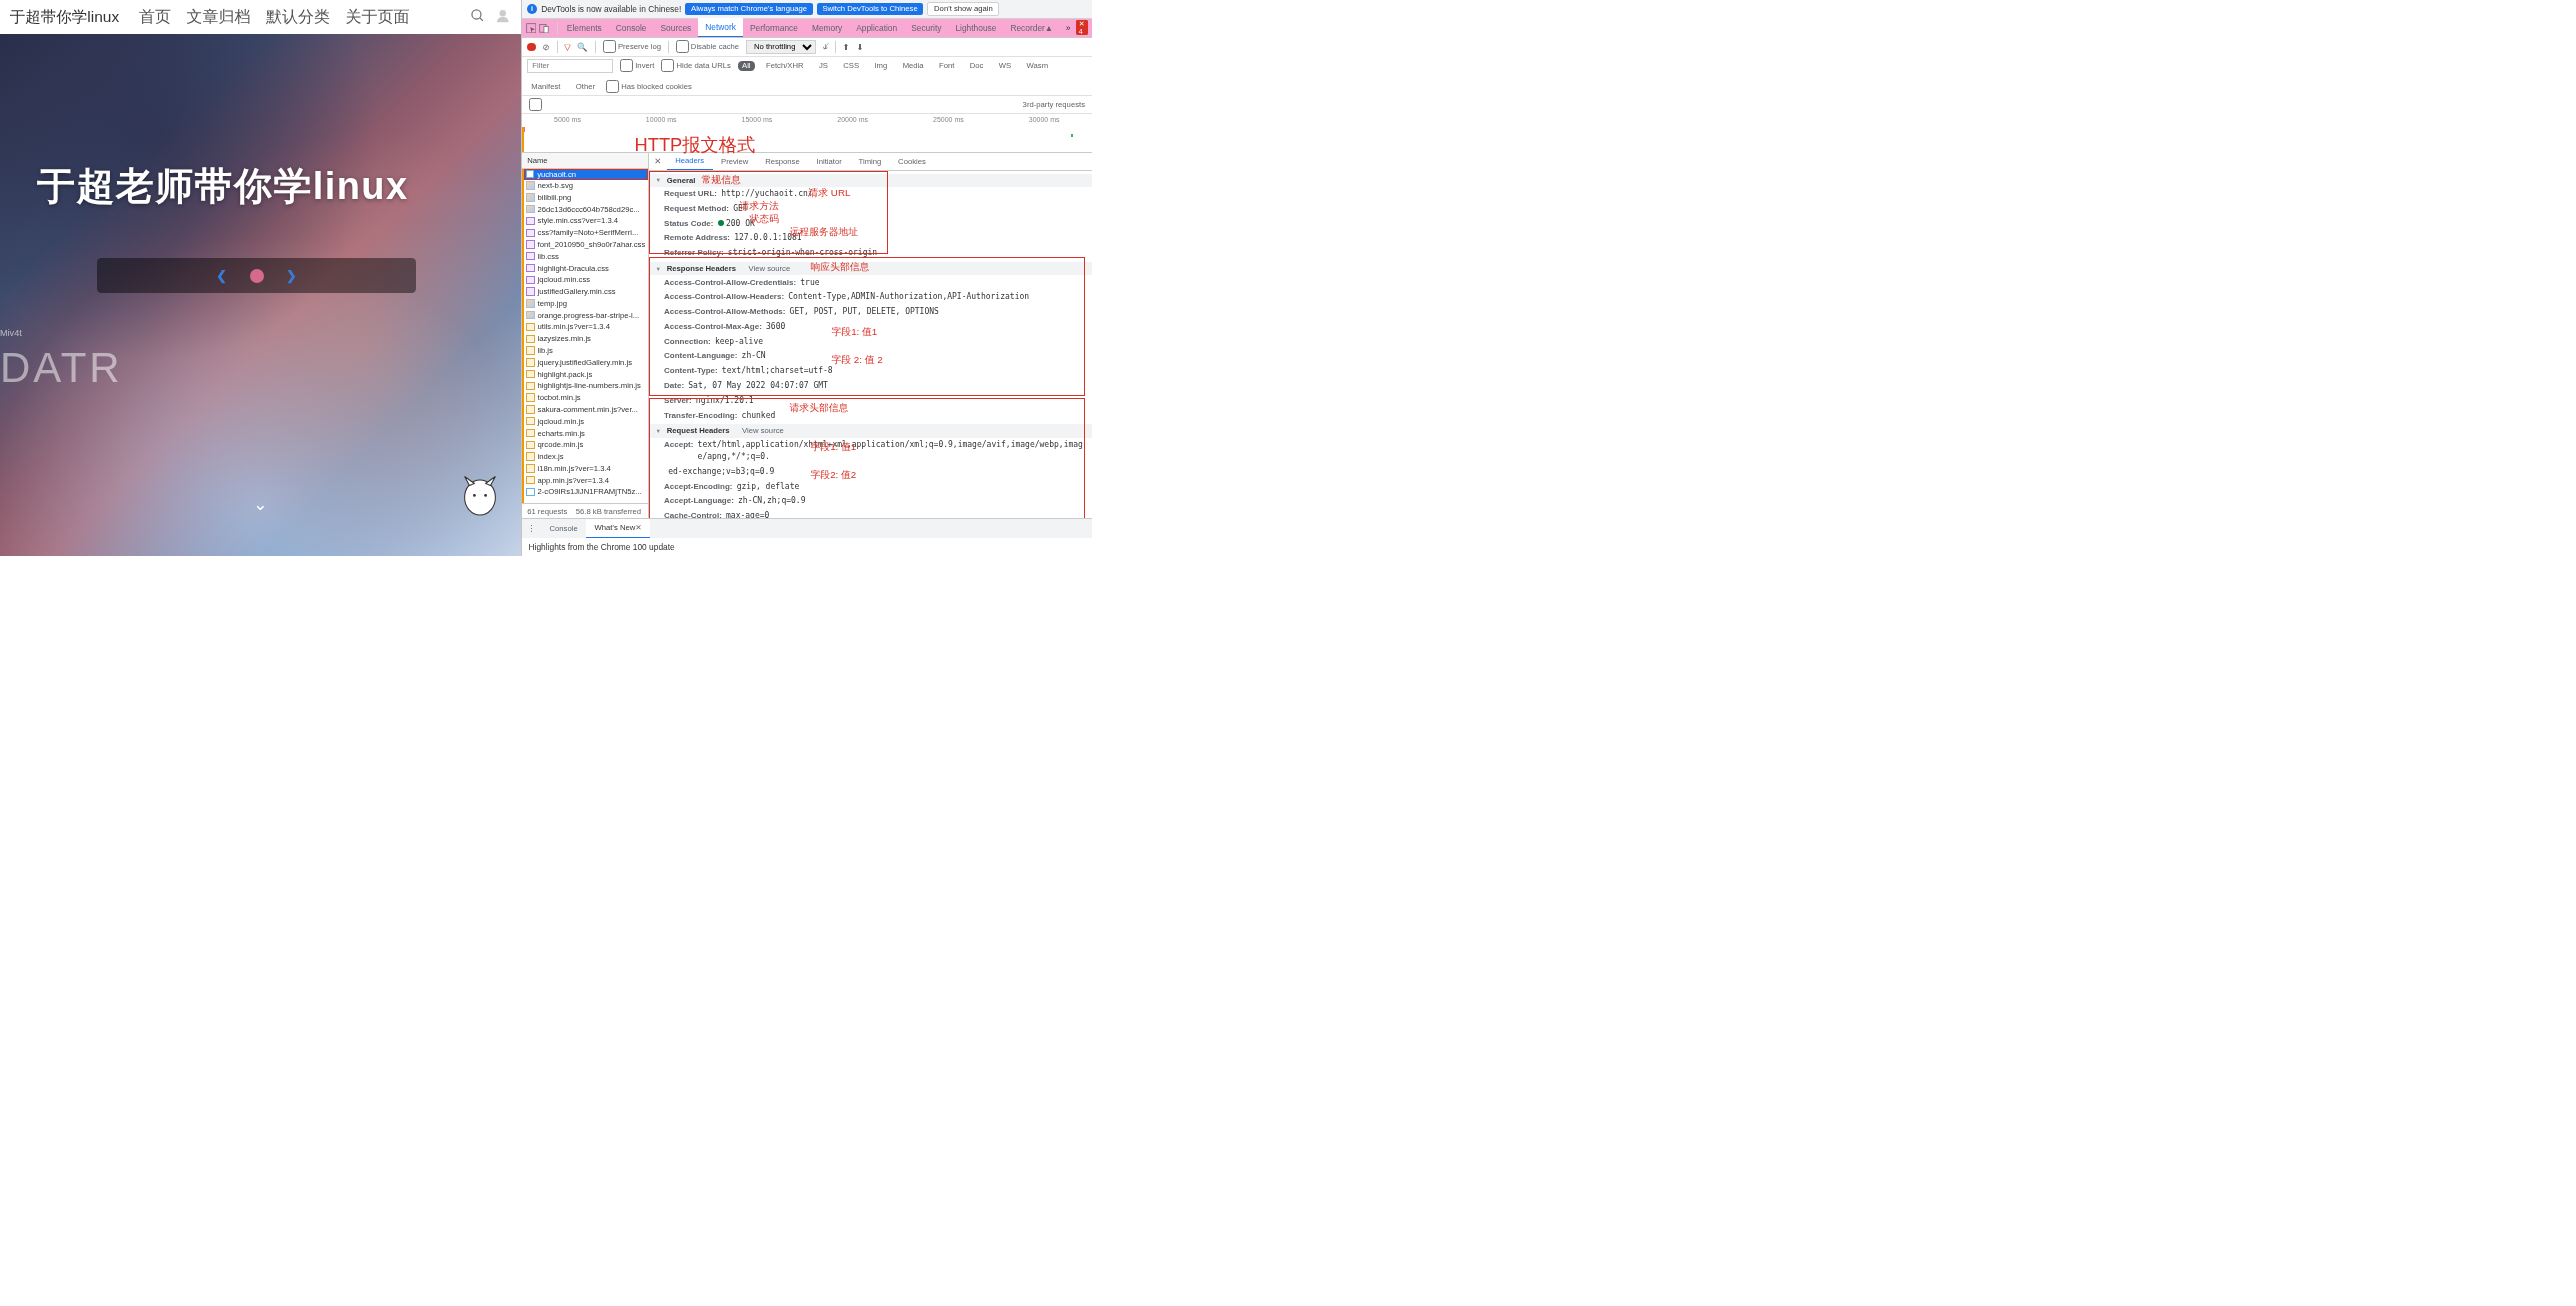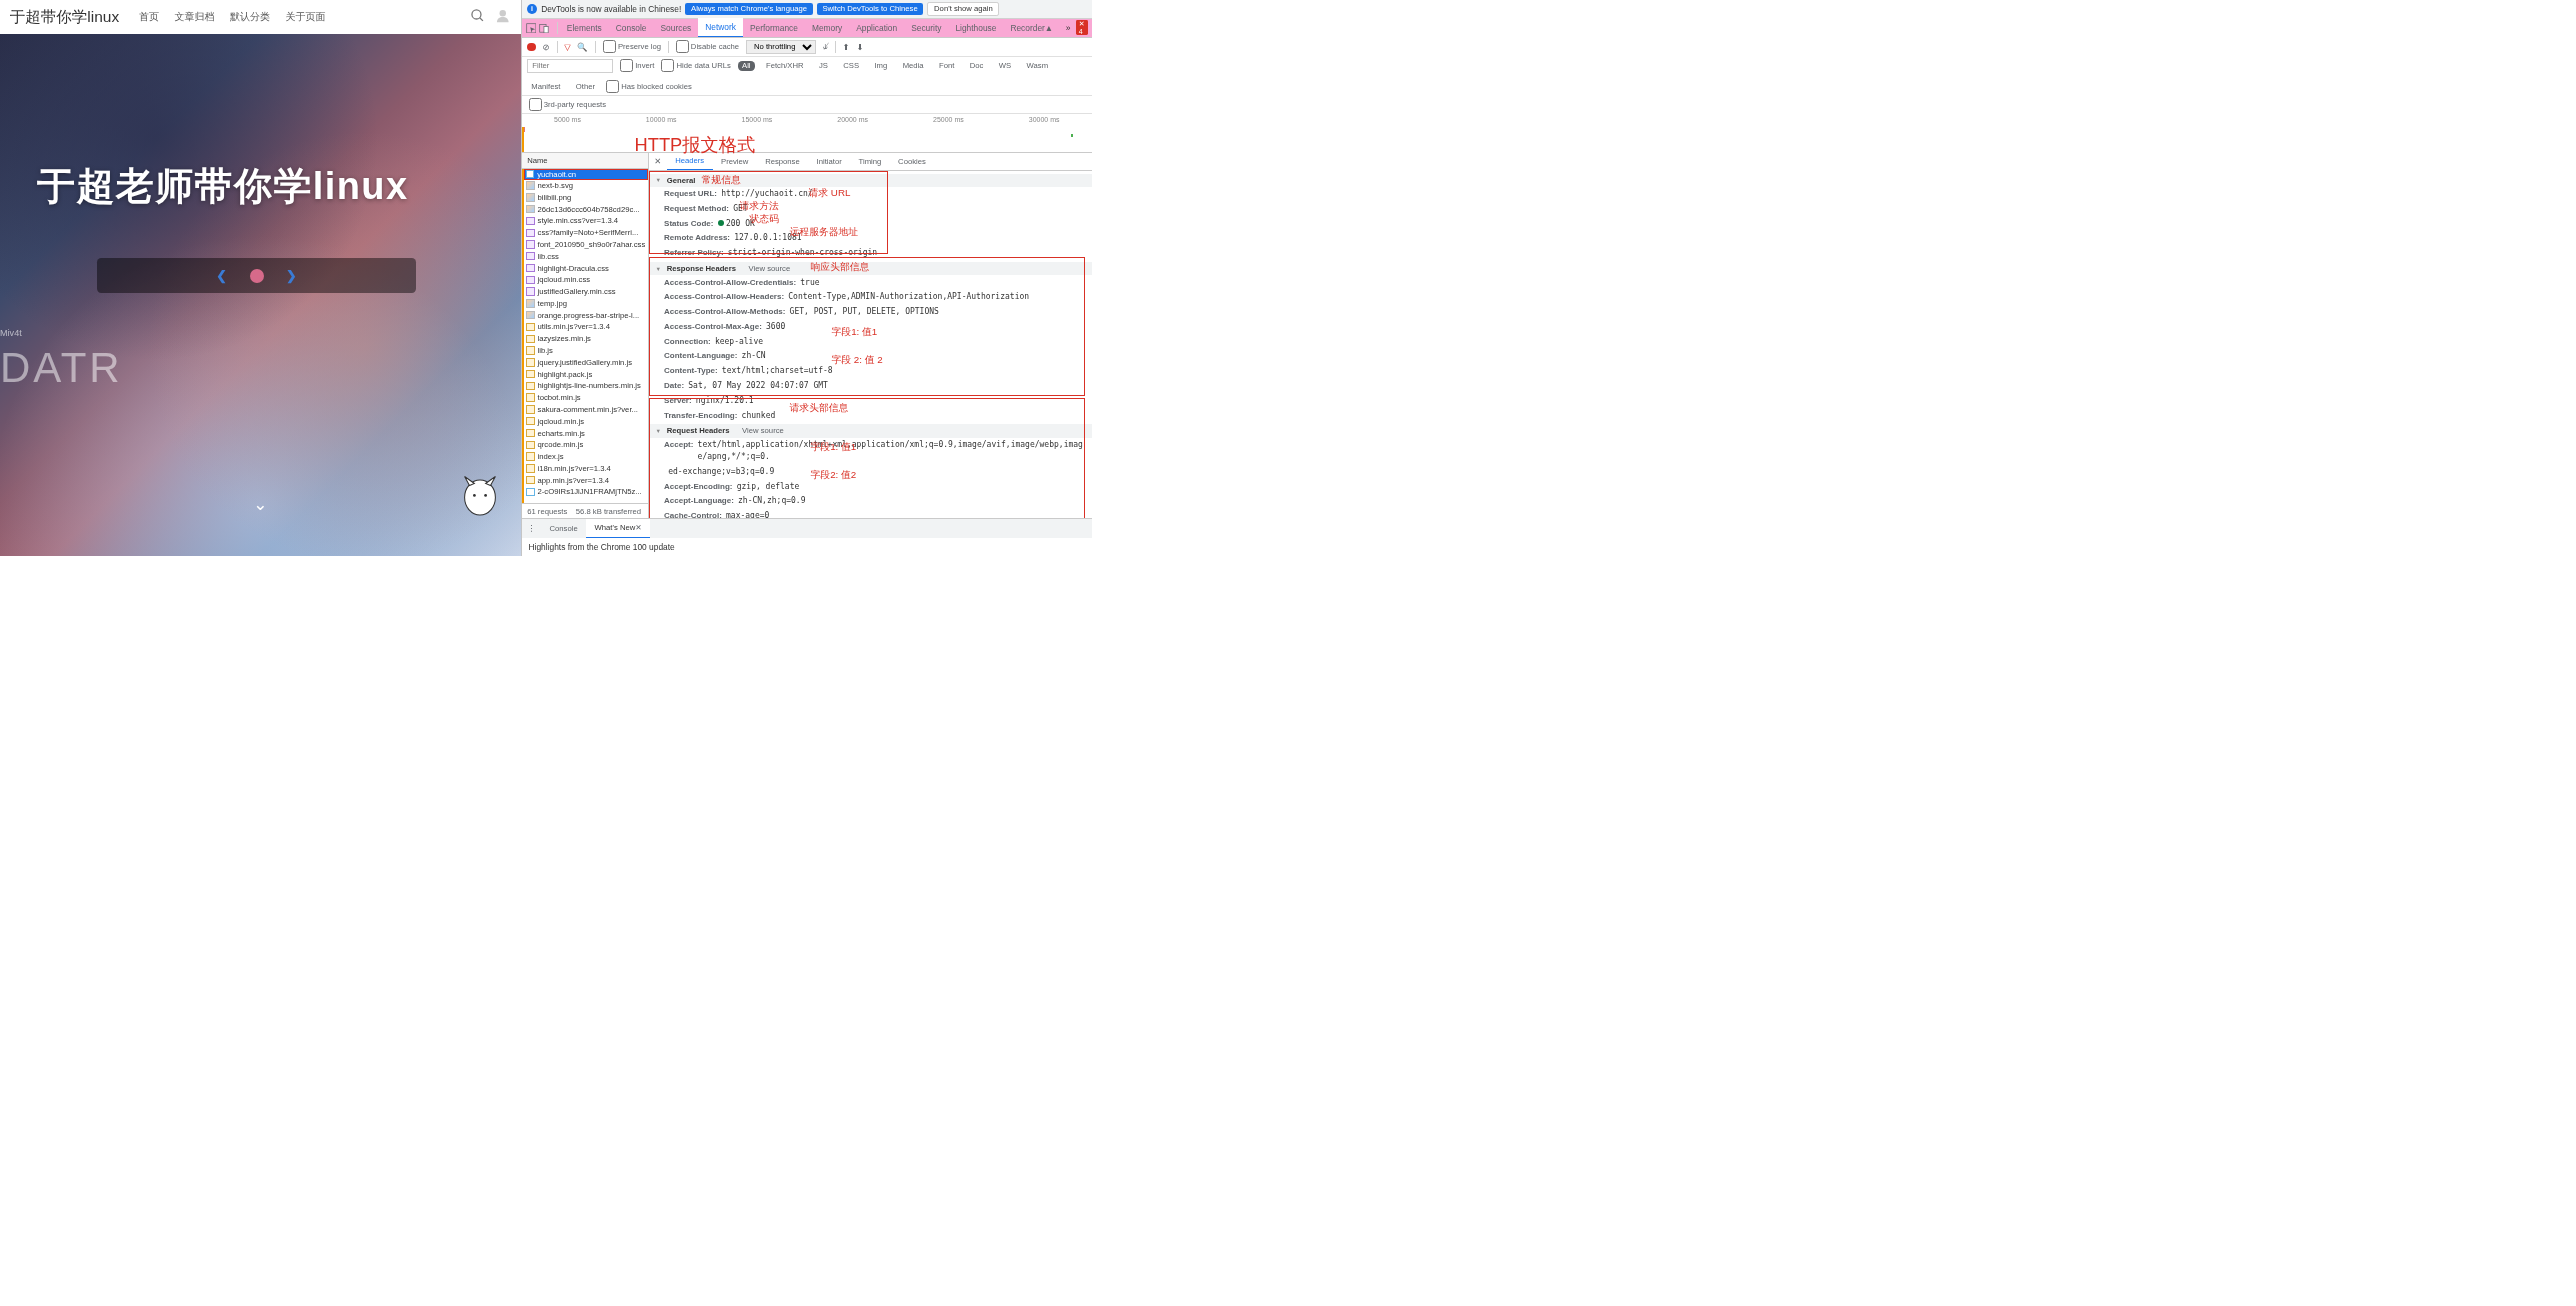--- a/index.html
+++ b/index.html
@@ -1,20 +1,20 @@
 <!DOCTYPE html>
 <html style="font-size:11.3px"><head>
 <meta charset="utf-8">
 <style>
 * { margin: 0; padding: 0; box-sizing: border-box; }
 body { font-family: -apple-system, "Helvetica Neue", Arial, sans-serif; font-size: 8.4px; color: #333; background: #fff; width: 1092px; height: 556px; overflow: hidden; display: flex; }
 .left-pane { width: 521px; height: 100%; position: relative; background: #fff; }
 .site-header { height: 34px; display: flex; align-items: center; padding: 0 9.8px; background: #fff; }
 .site-title { font-size: 15.5px; color: #333; font-weight: 400; }
-.site-nav { display: flex; gap: 15.5px; margin-left: 19.7px; font-size: 10px; color: #555; }
+.site-nav { display: flex; gap: 15.5px; margin-left: 19.7px; font-size: 16px; color: #555; }
 .site-nav span { cursor: pointer; }
 .site-actions { margin-left: auto; display: flex; gap: 9.8px; align-items: center; }
 .search-icon svg, .avatar-icon svg { width: 15.5px; height: 15.5px; }
 .hero { position: relative; height: 523px; background: linear-gradient(135deg,#2a2f4a 0%,#3d4a6b 25%,#8b5a6b 45%,#a66b7a 55%,#6b8bb3 75%,#c8d4e8 100%); overflow: hidden; }
 .hero::before { content: ""; position: absolute; inset: 0; background: radial-gradient(circle at 30% 20%,rgba(40,40,70,.6),transparent 40%),radial-gradient(circle at 70% 60%,rgba(200,140,130,.5),transparent 45%),radial-gradient(circle at 50% 90%,rgba(180,200,230,.7),transparent 50%); }
 .hero-title { position: absolute; top: 127px; left: 37px; font-size: 38px; font-weight: 700; color: #fff; text-shadow: 0 1.4px 5.6px rgba(0,0,0,.4); letter-spacing: 1.4px; }
 .hero-controls { position: absolute; top: 224px; left: 97px; width: 319px; height: 35px; background: rgba(0,0,0,.45); border-radius: 4.2px; display: flex; align-items: center; justify-content: center; gap: 22.5px; }
 .hero-arrow { color: #3a7bd5; font-size: 12.7px; cursor: pointer; font-weight: bold; }
 .hero-dot { width: 14px; height: 14px; border-radius: 50%; background: #d66a8a; }
 .hero-credit { position: absolute; left: 0; top: 294px; color: rgba(255,255,255,.6); font-size: 9.1px; }
@@ -74,21 +74,21 @@
 .kv .v { font-family: Menlo, Consolas, monospace; color: #333; word-break: break-all; }
 .status-dot { display: inline-block; width: 6.3px; height: 6.3px; border-radius: 50%; background: #0b8043; margin-right: 2.1px; vertical-align: middle; }
 .anno { position: absolute; color: #d93025; font-size: 9.8px; font-weight: 400; pointer-events: none; z-index: 5; white-space: nowrap; }
 .anno.big { font-size: 18.3px; font-weight: 500; }
 .red-box { position: absolute; border: 1.4px solid #d93025; pointer-events: none; z-index: 4; }
 .dt-drawer { border-top: 0.7px solid #cacaca; }
 .dt-drawer-tabs { display: flex; height: 18.3px; align-items: center; background: #f1f3f4; }
 .dt-drawer-tabs .dtab2 { padding: 0 8.4px; height: 18.3px; display: flex; align-items: center; font-size: 7.7px; color: #5f6368; cursor: pointer; }
 .dt-drawer-tabs .dtab2.active { background: #fff; border-bottom: 1.4px solid #1a73e8; color: #333; }
 .dt-drawer-body { padding: 4.2px 7px; font-size: 8.4px; color: #333; }
-label.cbx { display: flex; align-items: center; gap: 2.1px; font-size: 7.7px; color: #5f6368; }
+label.cbx { display: flex; align-items: center; gap: 2.1px; font-size: 7.7px; color: #5f6368; justify-content: space-between; }
 </style>
 </head>
 <body>
 
 <div class="left-pane">
   <div class="site-header">
     <div class="site-title">于超带你学linux</div>
     <div class="site-nav">
       <span>首页</span>
       <span>文章归档</span>

